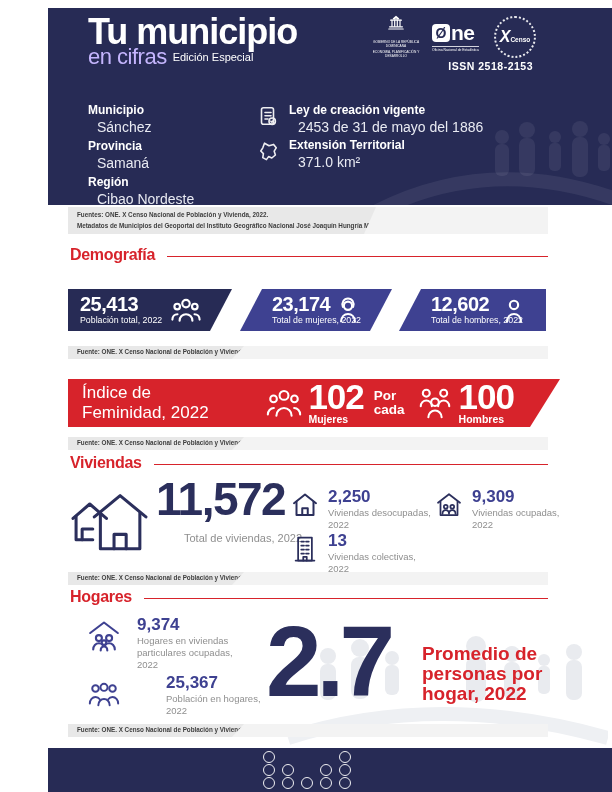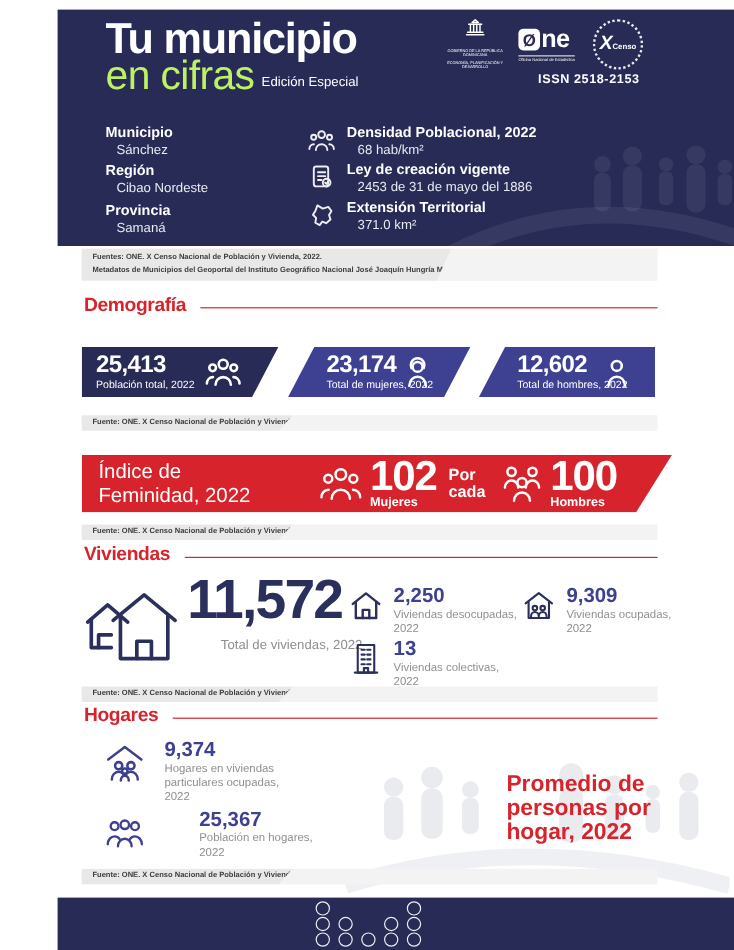--- a/index.html
+++ b/index.html
@@ -7,40 +7,40 @@
     position:relative; width:612px; height:792px; background:#fff;
     font-family:"Liberation Sans", sans-serif; overflow:hidden;
   }
   svg.ic { fill:none; stroke:currentColor; stroke-width:1.6; stroke-linecap:round; stroke-linejoin:round; display:block; }
 
   
   .header { position:absolute; left:48px; top:8px; width:564px; height:197px; background:#272b55; }
   .title-block { position:absolute; left:40px; top:6px; }
   .t1 { font-size:36px; font-weight:bold; color:#ffffff; letter-spacing:-1px; line-height:1.0; }
   .t2row { display:flex; align-items:flex-end; margin-top:-4px; }
-  .t2 { font-size:34px; color:#bef264; letter-spacing:-0.5px; line-height:1.0; }
+  .t2 { font-size:22px; color:#c4b5fd; letter-spacing:-0.5px; line-height:1.0; }
   .ted { font-size:11px; color:#ffffff; margin-left:6px; margin-bottom:5px; }
 
   .govlogo { position:absolute; left:316px; top:6px; width:64px; color:#fff; text-align:center; }
   .govlogo .cap { font-size:3.2px; color:#fff; line-height:1.3; margin-top:2px; }
   .onelogo { position:absolute; left:384px; top:13px; color:#fff; }
   .onerow { display:flex; align-items:center; }
   .obox { width:18px; height:18px; background:#fff; color:#272b55; border-radius:4px; font-weight:bold; font-size:14px; display:flex; align-items:center; justify-content:center; }
   .one-ne { font-size:21px; font-weight:bold; color:#fff; letter-spacing:-0.5px; margin-left:1px; }
   .onecap { font-size:3.4px; border-top:0.5px solid rgba(255,255,255,.8); margin-top:1px; padding-top:1px; }
   .censologo { position:absolute; left:446px; top:8px; width:38px; height:38px; border:2px dotted rgba(255,255,255,.9); border-radius:50%; display:flex; align-items:center; justify-content:center; color:#fff; }
   .censo-x { font-size:16px; font-weight:bold; font-style:italic; }
   .censo-n { font-size:6.5px; font-weight:bold; margin-top:4px; }
   .issn { position:absolute; right:79px; top:52px; font-size:10.5px; font-weight:bold; color:#ffffff; letter-spacing:0.5px; }
 
   .info-left { position:absolute; left:40px; top:96px; }
   .info-right { position:absolute; left:208px; top:96px; }
   .inf-block { margin-bottom:5px; }
   .hdr-label { font-size:12px; font-weight:bold; color:#ffffff; line-height:1.15; }
-  .hdr-value { font-size:11px; color:#e8eaf2; line-height:1.15; padding-left:9px; margin-top:1px; }
+  .hdr-value { font-size:14px; color:#e8eaf2; line-height:1.15; padding-left:9px; margin-top:1px; }
   .inf-row { display:flex; gap:9px; margin-bottom:4px; }
   .inf-row .icw { width:24px; color:#ffffff; opacity:.92; padding-top:1px; }
   .hdr-wm { position:absolute; right:0; bottom:0; pointer-events:none; }
 
   
   .srcband { position:absolute; left:68px; width:480px; background:#f3f3f3; }
   .srcbar { position:absolute; left:68px; background:#e8e8e8; display:flex; flex-direction:column; justify-content:center; padding-left:9px; box-sizing:border-box; clip-path:polygon(0 0, 100% 0, calc(100% - 12px) 100%, 0 100%); }
   .srctxt { font-size:6.3px; font-weight:bold; color:#3d3d3d; line-height:1.6; white-space:nowrap; }
 
   
@@ -153,46 +153,30 @@
     </div>
 
     <div class="issn">ISSN 2518-2153</div>
 
     <div class="info-left">
       <div class="inf-block">
         <div class="hdr-label">Municipio</div>
         <div class="hdr-value">Sánchez</div>
       </div>
       <div class="inf-block">
+        <div class="hdr-label">Provincia</div>
+        <div class="hdr-value">Samaná</div>
+      </div>
+      <div class="inf-block">
         <div class="hdr-label">Región</div>
         <div class="hdr-value">Cibao Nordeste</div>
       </div>
-      <div class="inf-block">
-        <div class="hdr-label">Provincia</div>
-        <div class="hdr-value">Samaná</div>
-      </div>
     </div>
 
     <div class="info-right">
-      <div class="inf-row">
-        <span class="icw">
-          <svg class="ic" width="24" height="24" viewBox="0 0 24 24">
-            <circle cx="12" cy="7.2" r="2.8"></circle>
-              <path d="M7.2 20c0-2.7 2.1-4.8 4.8-4.8s4.8 2.1 4.8 4.8"></path>
-            <circle cx="5.4" cy="9.4" r="2.1"></circle>
-              <path d="M1.8 19.2c0-2.2 1.6-4 3.8-4"></path>
-            <circle cx="18.6" cy="9.4" r="2.1"></circle>
-              <path d="M22.2 19.2c0-2.2-1.6-4-3.8-4"></path>
-          </svg>
-        </span>
-        <div>
-          <div class="hdr-label">Densidad Poblacional, 2022</div>
-          <div class="hdr-value">68 hab/km²</div>
-        </div>
-      </div>
       <div class="inf-row">
         <span class="icw">
           <svg class="ic" width="24" height="24" viewBox="0 0 24 24">
             <rect x="5.5" y="2.8" width="12" height="16.5" rx="2"></rect>
             <path d="M9 7.5h6M9 10.8h6M9 14h3"></path>
             <circle cx="16.2" cy="16.2" r="3.2"></circle>
               <path d="M14.9 16.2l1 1 1.6-1.8"></path>
           </svg>
         </span>
         <div>
@@ -440,20 +424,21 @@
           <path d="M22 19.4c0-2.6-1.8-4.6-4-4.6-1.2 0-2.3.6-3 1.6"></path>
           <path d="M8 20.6c0-2.5 1.8-4.4 4-4.4s4 1.9 4 4.4"></path>
         </svg>
       </span>
       <div>
         <div class="stat-num">25,367</div>
         <div class="stat-lbl">Población en hogares, 2022</div>
       </div>
     </div>
 
+    <div class="big27">2.7</div>
     <div class="prom">Promedio de personas por hogar, 2022</div>
   </div>
 
   <div class="srcband" style="top:724px; height:13px;"></div>
   <div class="srcbar" style="top:724px; height:13px; width:176px;">
     <div class="srctxt">Fuente: ONE. X Censo Nacional de Población y Vivienda, 2022.</div>
   </div>
 
   <div class="footer">
     <div class="dots">

